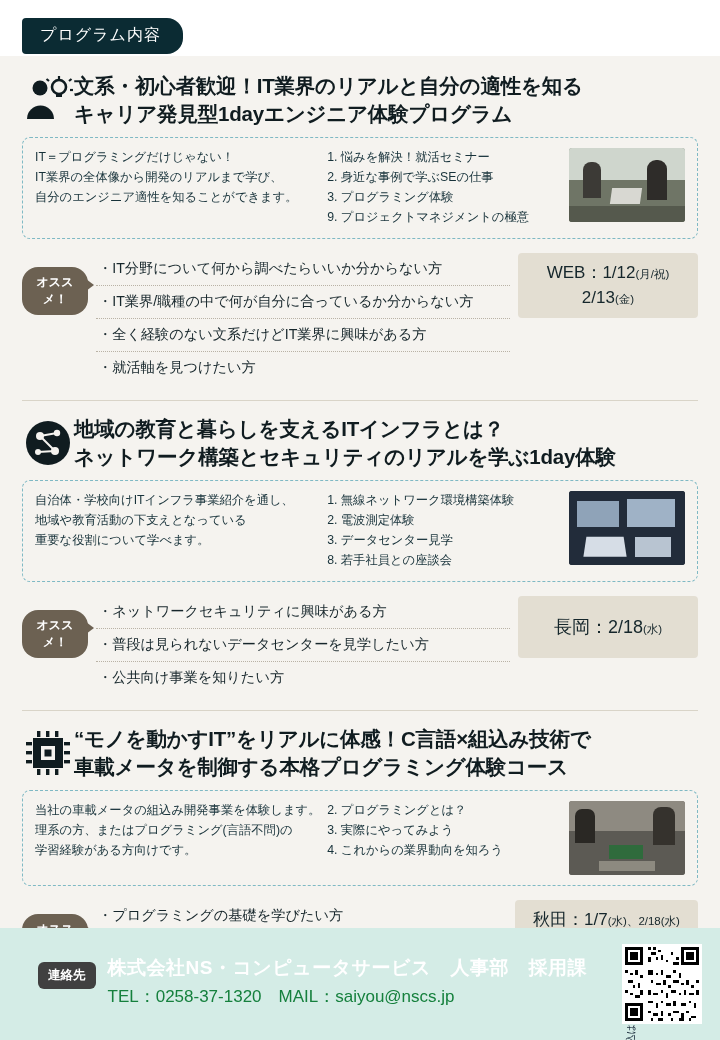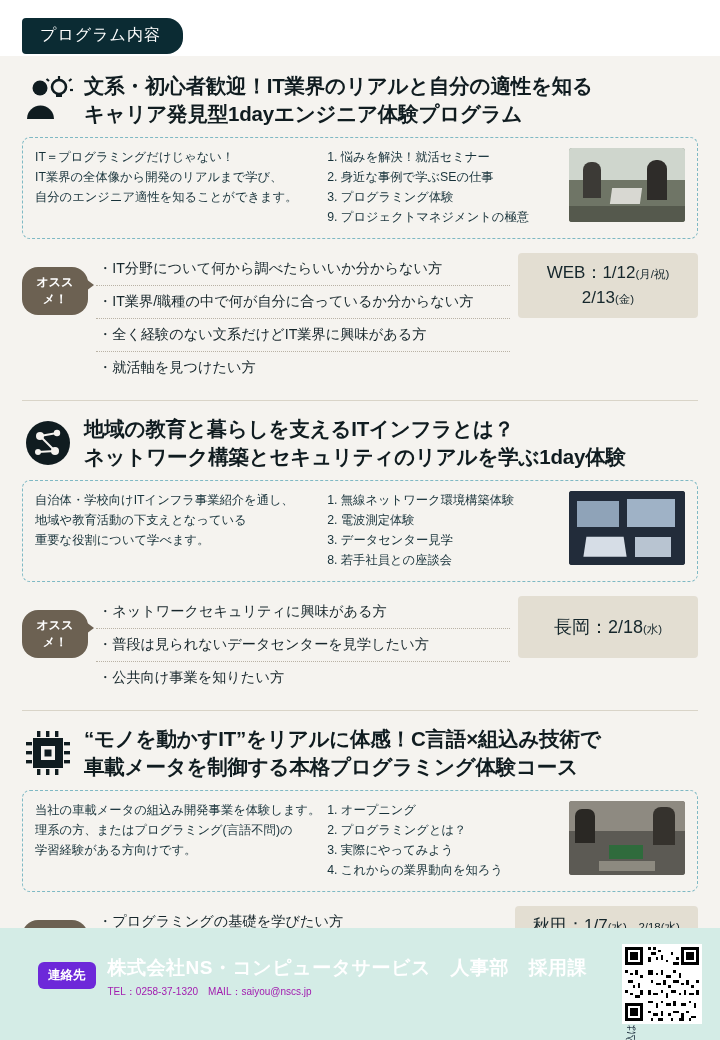--- a/index.html
+++ b/index.html
@@ -37,21 +37,20 @@
     background: #f5f3ef;
     padding: 16px 22px 0 22px;
   }
 
   
   .program { position: relative; margin-bottom: 12px; }
 
   .title-row {
     display: flex;
     align-items: flex-start;
-    gap: 10px;
     margin-bottom: 10px;
   }
   .icon-box {
     width: 52px; height: 52px;
     flex: 0 0 52px;
     display: flex; align-items: center; justify-content: center;
     margin-top: 2px;
   }
   .title-text {
     flex: 1;
@@ -173,38 +172,38 @@
     background: #d4ece6;
   }
   .footer-inner {
     position: absolute;
     left: 38px; top: 28px;
     display: flex;
     align-items: flex-start;
     gap: 12px;
   }
   .contact-badge {
-    background: #6d28d9;
+    background: #404040;
     color: #fff;
     font-size: 12.5px;
     font-weight: bold;
     padding: 5px 10px;
     border-radius: 6px;
     margin-top: 6px;
   }
   .company {
     font-size: 19px;
     font-weight: bold;
     color: #ffffff;
     letter-spacing: 0.5px;
     line-height: 1.3;
   }
   .contact-line {
-    font-size: 10px;
-    color: #a21caf;
+    font-size: 17px;
+    color: #15803d;
     margin-top: 4px;
   }
   .qr-label {
     position: absolute;
     right: 96px; top: 22px;
     font-size: 10px;
     color: #123;
     transform: rotate(-90deg);
     transform-origin: right top;
     white-space: nowrap;
@@ -378,21 +377,20 @@
           <span class="t2">車載メータを制御する本格プログラミング体験コース</span>
         </div>
       </div>
 
       <div class="info-panel">
         <div class="info-left" style="white-space:pre-line">当社の車載メータの組込み開発事業を体験します。
 理系の方、またはプログラミング(言語不問)の
 学習経験がある方向けです。</div>
         <div class="info-mid">
           <ol>
-            <li>1. オープニング</li>
             <li>2. プログラミングとは？</li>
             <li>3. 実際にやってみよう</li>
             <li>4. これからの業界動向を知ろう</li>
           </ol>
         </div>
         <div class="photo" style="background:#6d6a63;">
           <div class="ph" style="left:0;top:0;width:116px;height:30px;background:#8e8a81;"></div>
           <div class="ph" style="left:0;top:30px;width:116px;height:44px;background:#5c5a54;"></div>
           <div class="ph" style="left:6px;top:8px;width:20px;height:34px;background:#2a2824;border-radius:7px 7px 0 0;"></div>
           <div class="ph" style="left:84px;top:6px;width:22px;height:38px;background:#35322d;border-radius:8px 8px 0 0;"></div>

